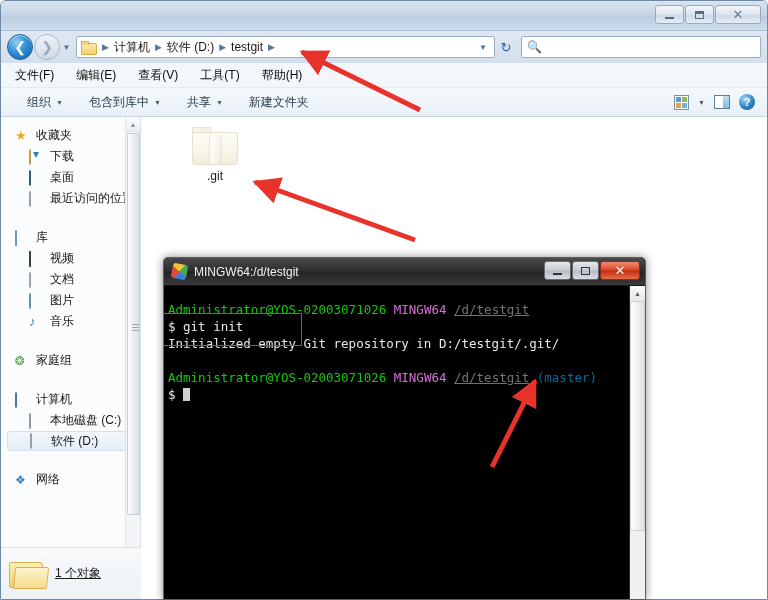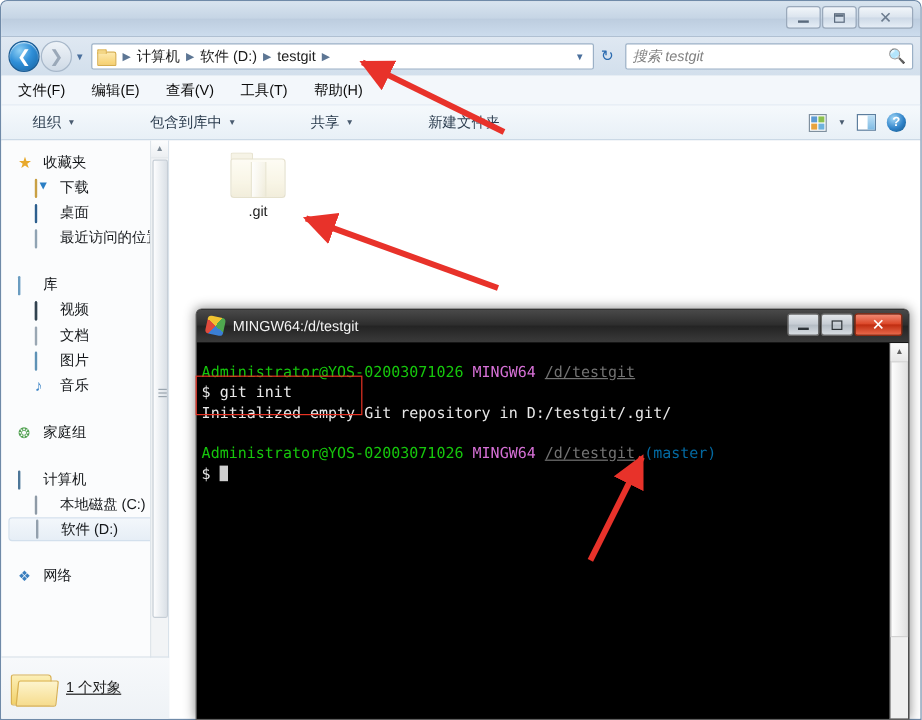--- a/index.html
+++ b/index.html
@@ -98,21 +98,21 @@
     background:#f3f7fb; display:flex; align-items:center; padding-left:14px;
     border-bottom:1px solid #e2eaf2;
   }
   .menu-item { font-size:12px; color:#0c0c0c; margin-right:22px; }
 
   
   .tool-row {
     position:absolute; left:0; top:87px; width:100%; height:29px;
     background: linear-gradient(180deg,#f5f9fc 0%,#e8f0f7 100%);
     border-bottom:1px solid #c3d3e2;
-    display:flex; align-items:center; padding-left:26px;gap:36px;
+    display:flex; align-items:center; padding-left:26px;
   }
   .tool-item { font-size:12px; color:#2b3c4e; margin-right:26px; display:flex; align-items:center; gap:5px; }
   .caret { font-size:7px; color:#4a5c70; }
   .tool-right { margin-left:auto; display:flex; align-items:center; gap:9px; padding-right:12px; }
   .ico-views { width:15px; height:15px; display:grid; grid-template-columns:1fr 1fr; grid-template-rows:1fr 1fr; gap:1px; border:1px solid #7f909f; padding:1px; background:#fff; }
   .ico-views i { display:block; }
   .ico-views i:nth-child(1){ background:#5d9ad2; }
   .ico-views i:nth-child(2){ background:#8cc04e; }
   .ico-views i:nth-child(3){ background:#e8a33d; }
   .ico-views i:nth-child(4){ background:#6fb3dd; }
@@ -203,21 +203,21 @@
     background:linear-gradient(180deg,#f7f9fb,#eef2f6);
     border-top:1px solid #d9e2ea; display:flex; align-items:center; padding-left:8px;
   }
   .status-folder { width:40px;height:32px;position:relative;flex:0 0 40px;}
   .status-folder .b1{position:absolute;left:0;top:4px;width:34px;height:26px;background:linear-gradient(180deg,#fcefb6,#f2d169);border:1px solid #d9b152;border-radius:2px 3px 2px 2px;}
   .status-folder .b2{position:absolute;left:5px;top:9px;width:34px;height:22px;background:linear-gradient(180deg,#fdf4cd,#f6dc8d);border:1px solid #d9b152;border-radius:2px;transform:skewX(-6deg);}
   .status-text { font-size:12px; color:#1c1c1c; margin-left:6px;text-decoration:underline; }
 
   
   #terminal {
-    position:absolute; left:163px; top:257px; width:595px; height:343px;
+    position:absolute; left:163px; top:257px; width:483px; height:343px;
     border:1px solid #5e5e5e; border-radius:5px 5px 0 0;
     background:#000; overflow:hidden;
     box-shadow: 0 0 10px rgba(0,0,0,.45);
   }
   .term-title {
     height:28px; position:relative;
     background: linear-gradient(180deg,#4a4a4a 0%,#2e2e2e 46%,#242424 52%,#3a3a3a 100%);
     display:flex; align-items:center; padding-left:8px;
     border-bottom:1px solid #151515;
   }
@@ -305,21 +305,20 @@
       <span class="crumb-sep">▶</span>
       <span class="crumb">testgit</span>
       <span class="crumb-sep">▶</span>
       <span class="addr-spacer"></span>
       <span class="addr-drop">▼</span>
     </div>
 
     <div class="refresh-btn">↻</div>
 
     <div class="search-box">
-      <span class="search-ph">搜索 testgit</span>
       <span class="search-ico">🔍</span>
     </div>
   </div>
 
   <div class="menu-row">
     <span class="menu-item">文件(F)</span>
     <span class="menu-item">编辑(E)</span>
     <span class="menu-item">查看(V)</span>
     <span class="menu-item">工具(T)</span>
     <span class="menu-item">帮助(H)</span>

